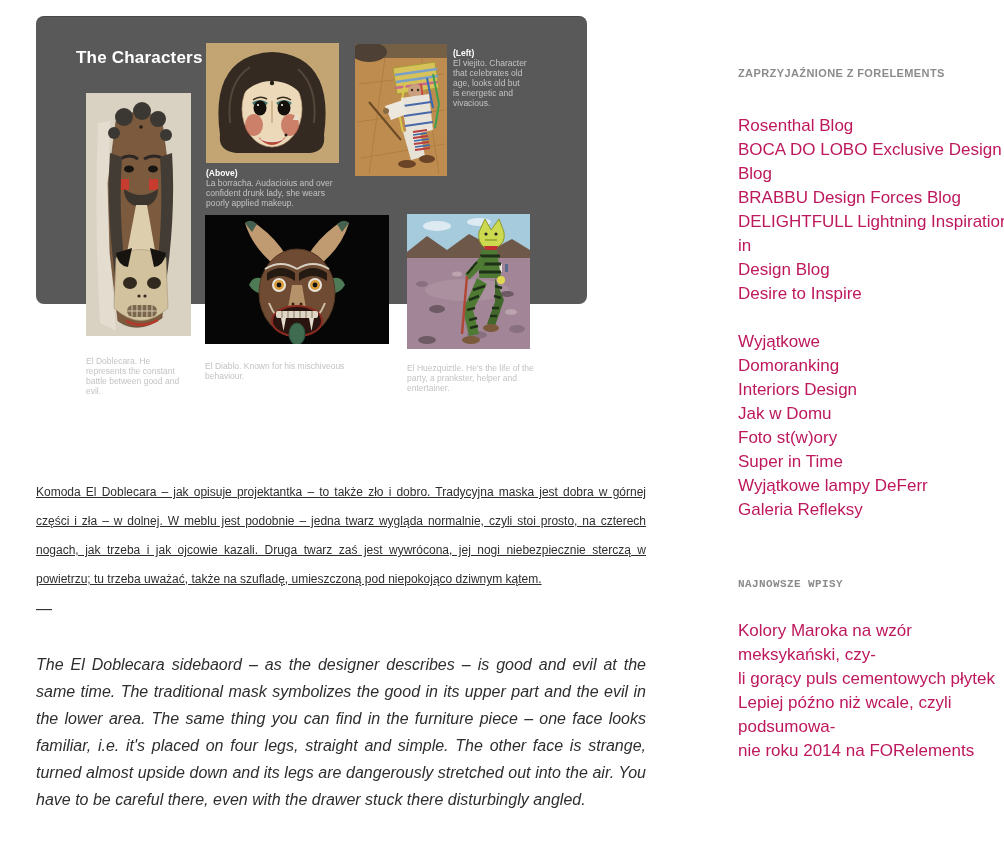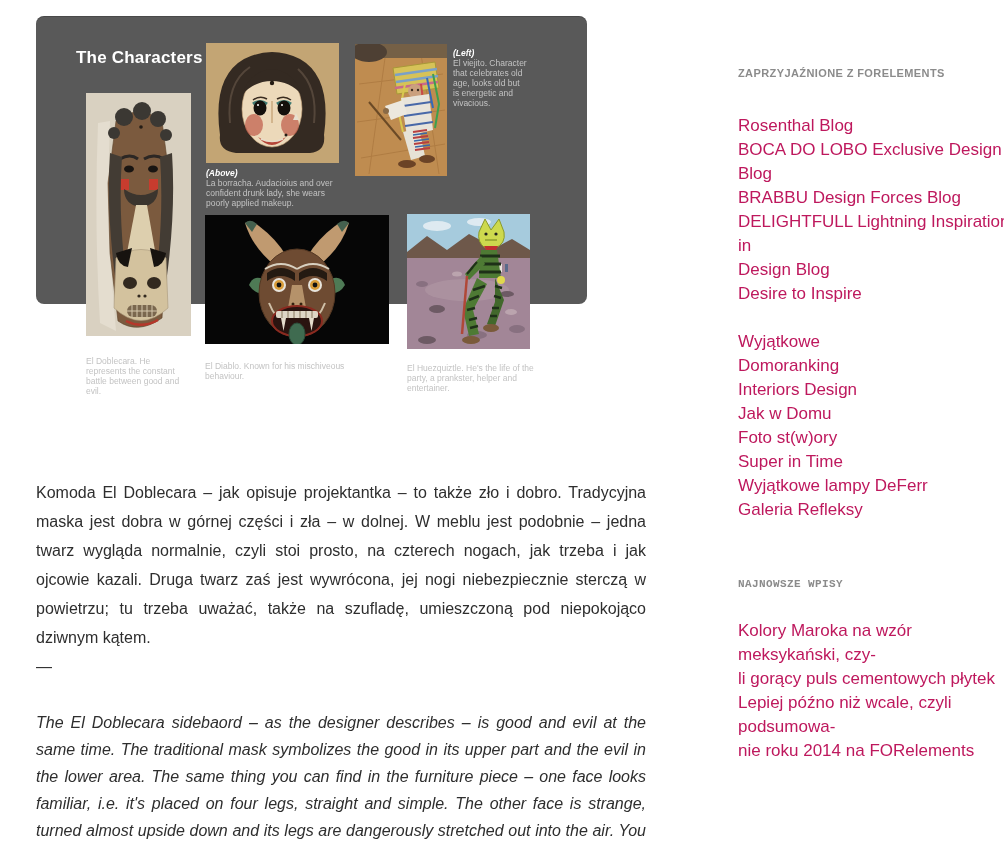--- a/index.html
+++ b/index.html
@@ -7,37 +7,37 @@
         font-family:"Liberation Sans",sans-serif;}
 
   
   .collage{position:absolute;left:36px;top:16px;width:551px;height:288px;
            background:#595959;border-radius:8px;box-shadow:inset 0 1px 0 rgba(0,0,0,.18);}
   .collage-title{position:absolute;left:40px;top:32px;font-size:17px;font-weight:bold;
                  color:#ffffff;letter-spacing:.2px;}
   .photo{position:absolute;overflow:hidden;}
   .photo svg{display:block;width:100%;height:100%;}
   .cap{position:absolute;font-size:8.5px;line-height:10px;color:#c3c3c3;}
-  .cap .cap-label{display:block;font-weight:bold;color:#ffffff;font-style:italic;}
+  .cap .cap-label{display:block;font-weight:bold;color:#ffffff;}
 
   .photo-doblecara{left:50px;top:77px;width:105px;height:243px;}
   .cap-doblecara{left:50px;top:330px;width:96px;}
   .photo-borracha{left:170px;top:27px;width:133px;height:120px;}
   .cap-borracha{left:170px;top:152px;width:138px;}
   .photo-viejito{left:319px;top:28px;width:92px;height:132px;}
   .cap-viejito{left:417px;top:32px;width:74px;}
   .photo-diablo{left:169px;top:199px;width:184px;height:129px;}
   .cap-diablo{left:169px;top:335px;width:152px;}
   .photo-huezquiztle{left:371px;top:198px;width:123px;height:135px;}
   .cap-huezquiztle{left:371px;top:337px;width:130px;}
 
   
   .article{position:absolute;left:36px;top:478px;width:610px;color:#2e2e2e;}
   .article p{margin:0;}
-  .p-pl{font-size:16px;line-height:29px;text-align:justify;}
+  .p-pl{font-size:12px;line-height:29px;text-align:justify;text-decoration:underline;}
   .p-dash{font-size:16px;line-height:29px;}
   .p-en{margin-top:28px !important;font-size:16px;line-height:27px;font-style:italic;
         text-align:justify;}
 
   
   .sidebar{position:absolute;left:726px;top:67px;width:277px;margin-left:12px;}
   .side-heading{margin:0;font-size:11px;line-height:13px;font-weight:bold;color:#8b8b8b;
                 letter-spacing:.4px;}
   .side-heading.recent{margin-top:56px;font-family:Liberation Mono, monospace;}
   .sidebar ul{list-style:none;margin:0;padding:0;}

